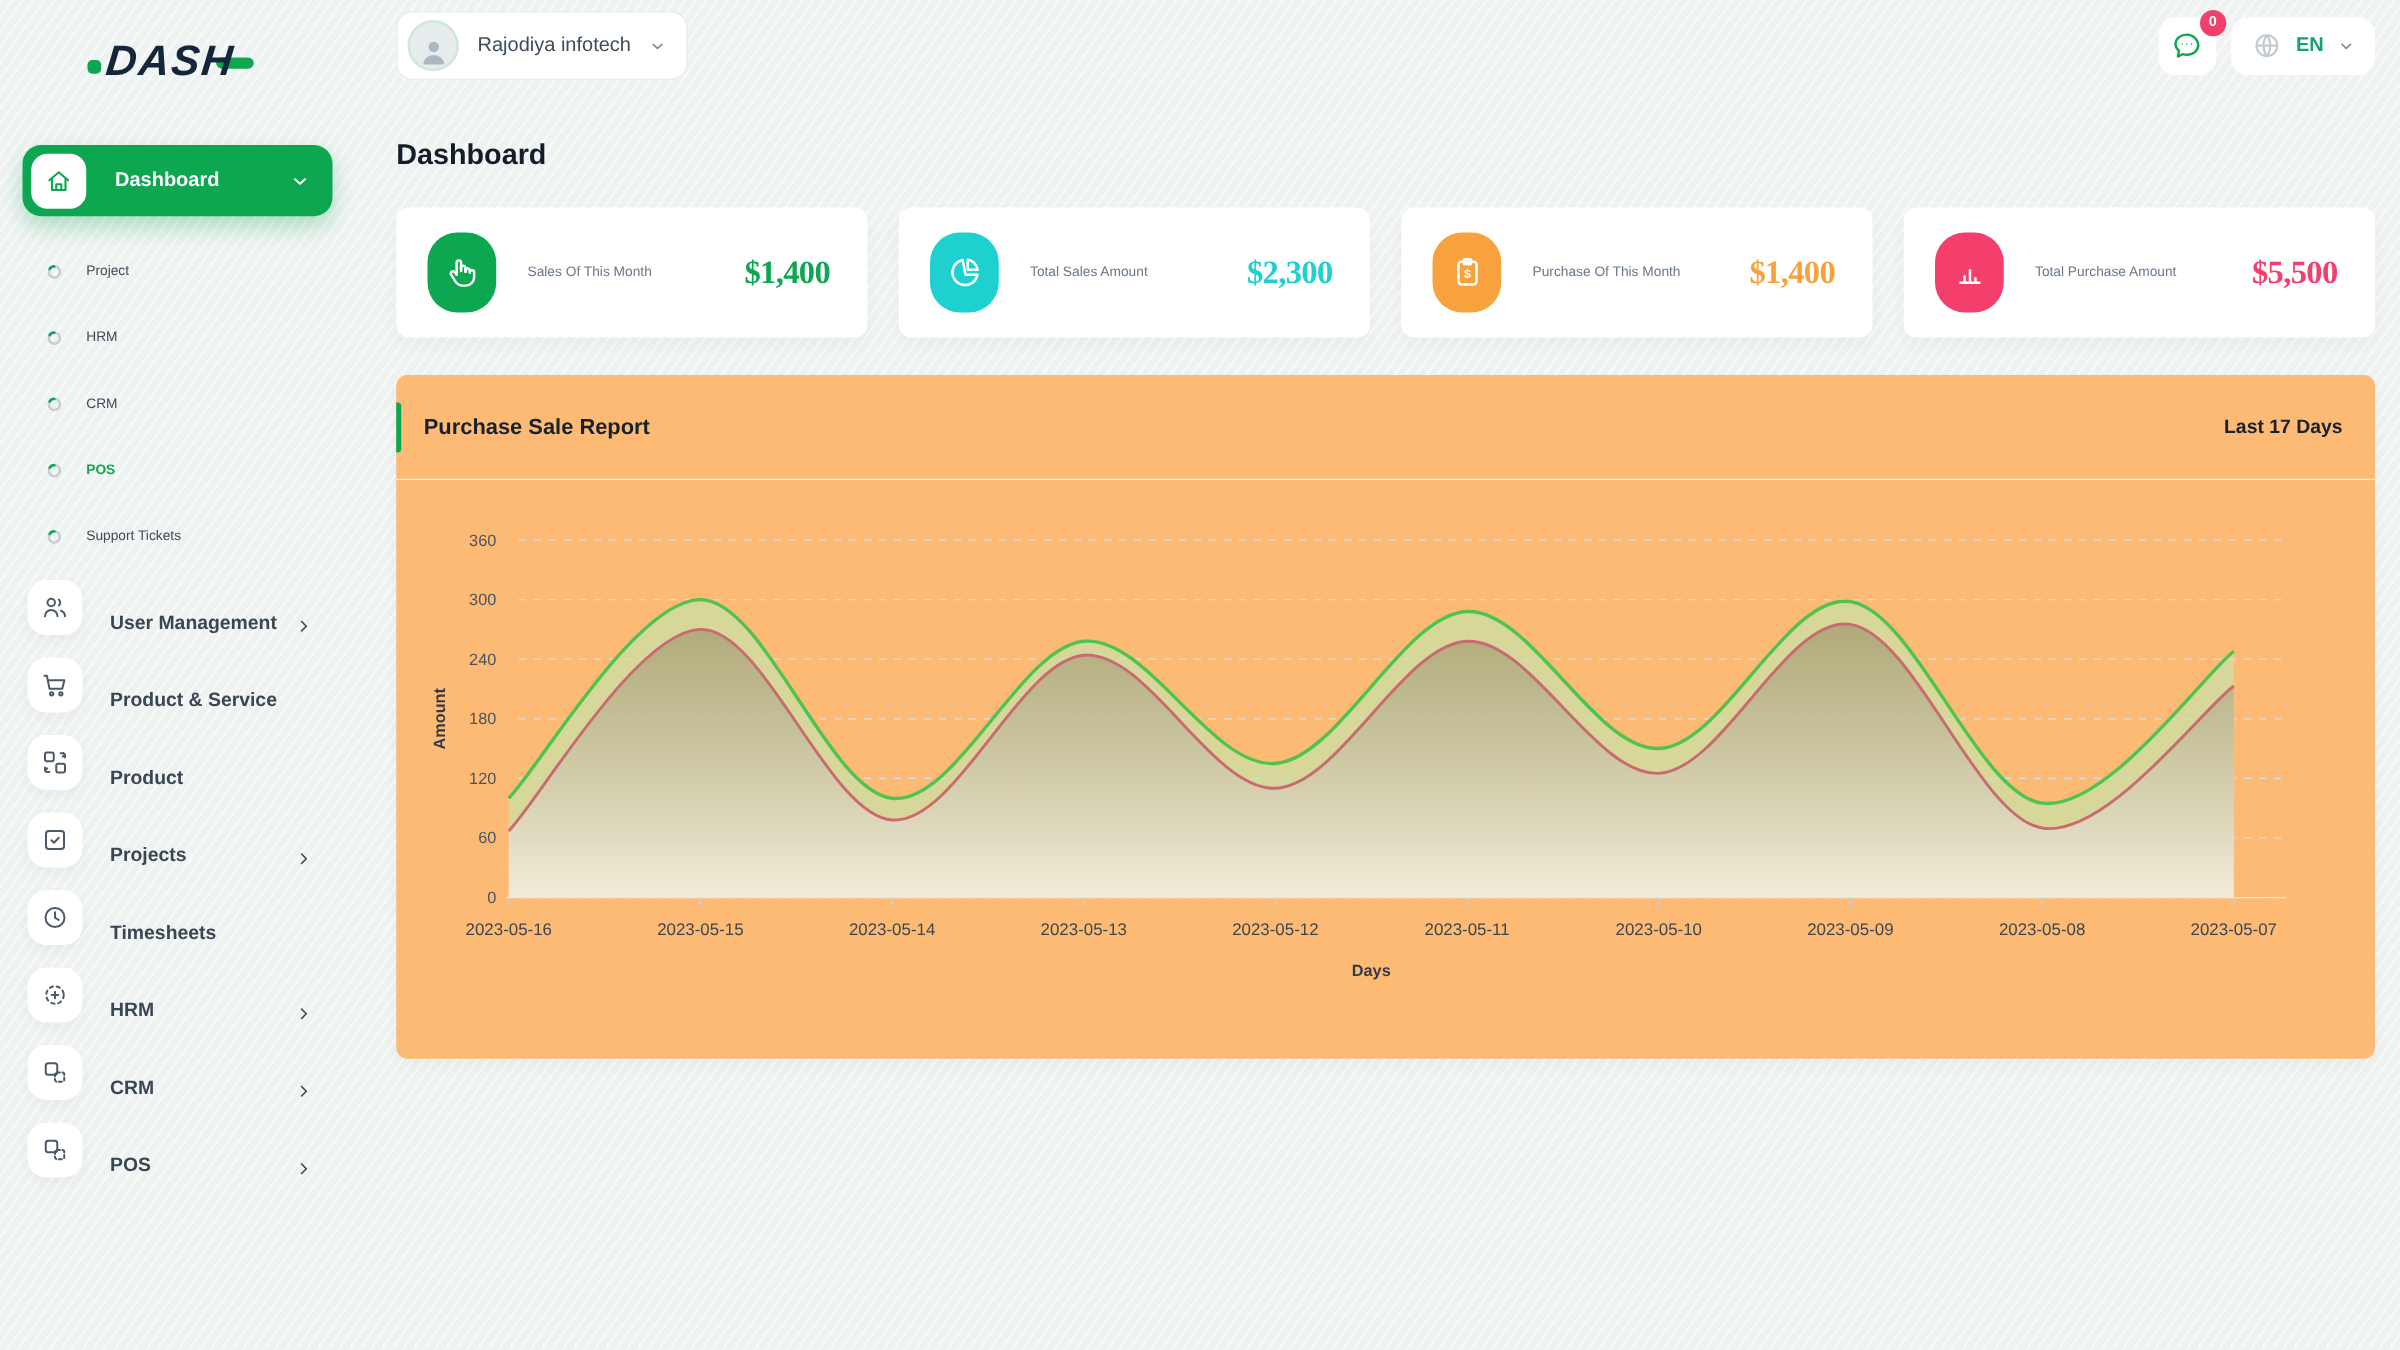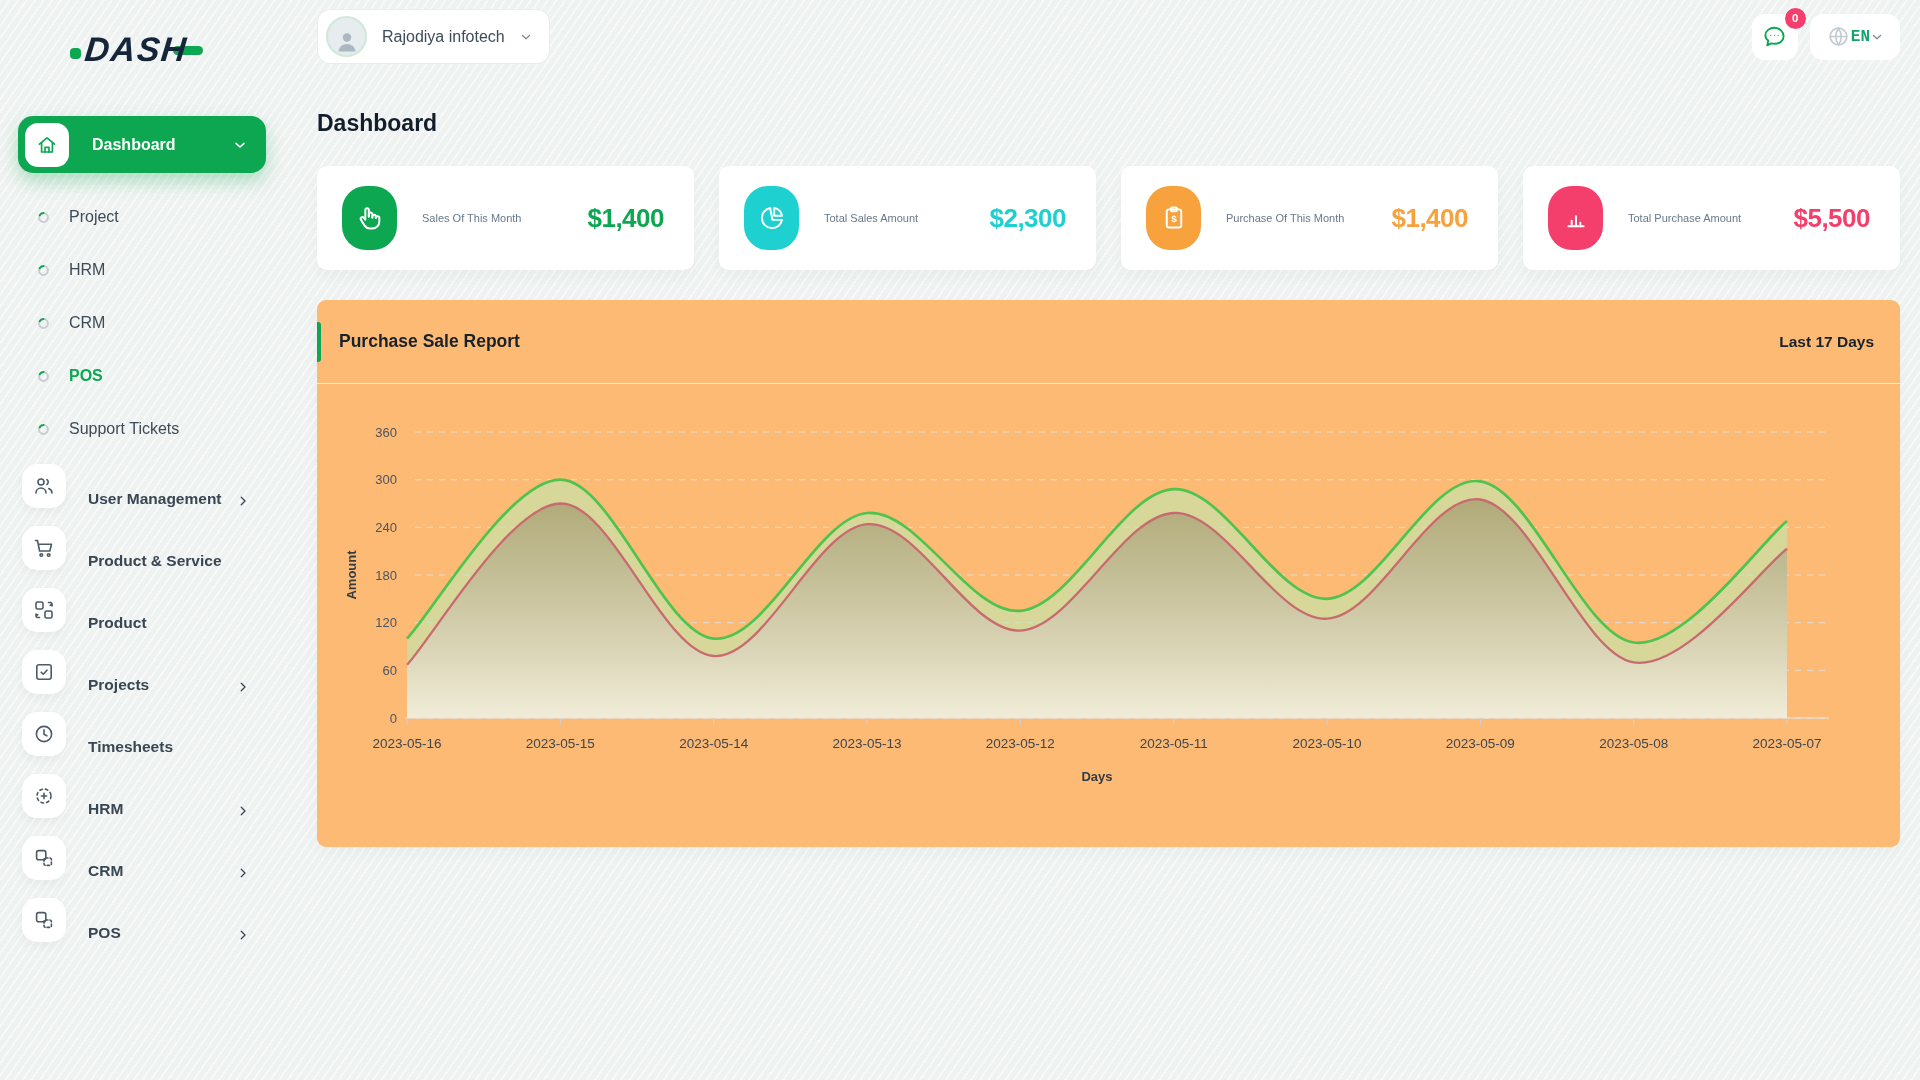--- a/index.html
+++ b/index.html
@@ -20,21 +20,21 @@
   .active-item {
     margin:46px 0 0 18px; width:248px; height:57px; background:#0ca750; border-radius:15px;
     display:flex; align-items:center; padding:0 18px 0 7px; cursor:pointer;
     box-shadow:0 8px 18px rgba(12,167,80,.30);
   }
   .active-icon-box { width:44px; height:44px; background:#fff; border-radius:13px; display:flex; align-items:center; justify-content:center; color:#0ca750; }
   .active-label { color:#fff; font-size:16px; font-weight:700; margin-left:23px; flex:1; }
   .sub-list { margin-top:24px; }
   .sub-item { height:40px; margin-bottom:13px; display:flex; align-items:center; padding-left:37px; cursor:pointer; }
   .sub-item .bullet { margin-right:19px; display:flex; }
-  .sub-item .sub-label { font-size:16px; color:#3e4b58; }
+  .sub-item .sub-label { font-size:11px; color:#3e4b58; }
   .sub-item.active .sub-label { color:#0ca750; font-weight:700; }
   .nav-list { margin-top:15px; }
   .nav-item { height:44px; margin-bottom:18px; display:flex; align-items:flex-end; padding-left:22px; cursor:pointer; }
   .icon-box {
     width:44px; height:44px; background:#fff; border-radius:15px; flex:0 0 44px;
     display:flex; align-items:center; justify-content:center; color:#4c5a68;
     box-shadow:0 4px 10px rgba(40,60,70,.05);
   }
   .nav-label { font-size:15.5px; font-weight:600; color:#394653; margin-left:22px; flex:1; }
   .nav-chev { margin-right:30px; display:flex; }
@@ -46,32 +46,32 @@
     display:flex; align-items:center; padding:0 16px 0 8px; cursor:pointer;
   }
   .avatar { width:41px; height:41px; border-radius:50%; background:#e7ecef; border:2px solid #cfe8da; display:flex; align-items:flex-end; justify-content:center; overflow:hidden; }
   .workspace-name { font-size:16px; color:#3e4b58; margin:0 14px 0 15px; }
   .topbar-right { display:flex; align-items:center; gap:12px; }
   .chat-btn { width:46px; height:46px; background:#fff; border-radius:13px; display:flex; align-items:center; justify-content:center; position:relative; cursor:pointer; }
   .chat-badge {
     position:absolute; top:-6px; right:-8px; min-width:21px; height:21px; border-radius:50%;
     background:#f43f6d; color:#fff; font-size:11.5px; font-weight:700; display:flex; align-items:center; justify-content:center;
   }
-  .lang-pill { background:#fff; border-radius:13px; height:46px; display:flex; align-items:center; padding:0 16px; cursor:pointer;font-family:Liberation Mono, monospace; }
+  .lang-pill { background:#fff; border-radius:13px; height:46px; display:flex; align-items:center; padding:0 16px; gap:11px; cursor:pointer; }
   .lang-code { color:#14a26e; font-size:16px; font-weight:600; }
   .page-title { margin-top:46px; font-size:23px; font-weight:700; color:#131e2a; }
   
   .cards { margin-top:29px; display:flex; gap:25px; }
   .stat-card {
     flex:1; height:104px; background:#fff; border-radius:10px; display:flex; align-items:center;
     padding:0 30px 0 25px; box-shadow:0 6px 14px rgba(40,60,70,.035); cursor:pointer;
   }
   .stat-icon { width:55px; height:64px; border-radius:24px; display:flex; align-items:center; justify-content:center; color:#fff; flex:0 0 55px; }
   .stat-label { font-size:11px; color:#69788a; margin-left:25px; flex:1; line-height:1.3; }
-  .stat-value { font-size:26px; font-weight:700; letter-spacing:-0.5px; }
+  .stat-value { font-size:26px; font-weight:700; letter-spacing:-0.5px;font-family:Liberation Serif, serif; }
   
   .panel { margin-top:30px; height:547px; background:#fdba74; border-radius:9px; box-shadow:0 6px 14px rgba(40,60,70,.035); }
   .panel-head { height:84px; display:flex; align-items:center; justify-content:space-between; border-bottom:1px solid #eef1f2; position:relative; padding:0 26px 0 22px; }
   .panel-accent { position:absolute; left:0; top:22px; width:4px; height:40px; background:#0ca750; border-radius:0 3px 3px 0; }
   .panel-title { font-size:17.5px; font-weight:700; color:#18222d; }
   .panel-range { font-size:15.5px; font-weight:700; color:#18222d; }
   .chart-host { padding:32px 10px 0 22px; }
   svg text { font-family:"Liberation Sans", sans-serif; }
 </style>
 </head>

